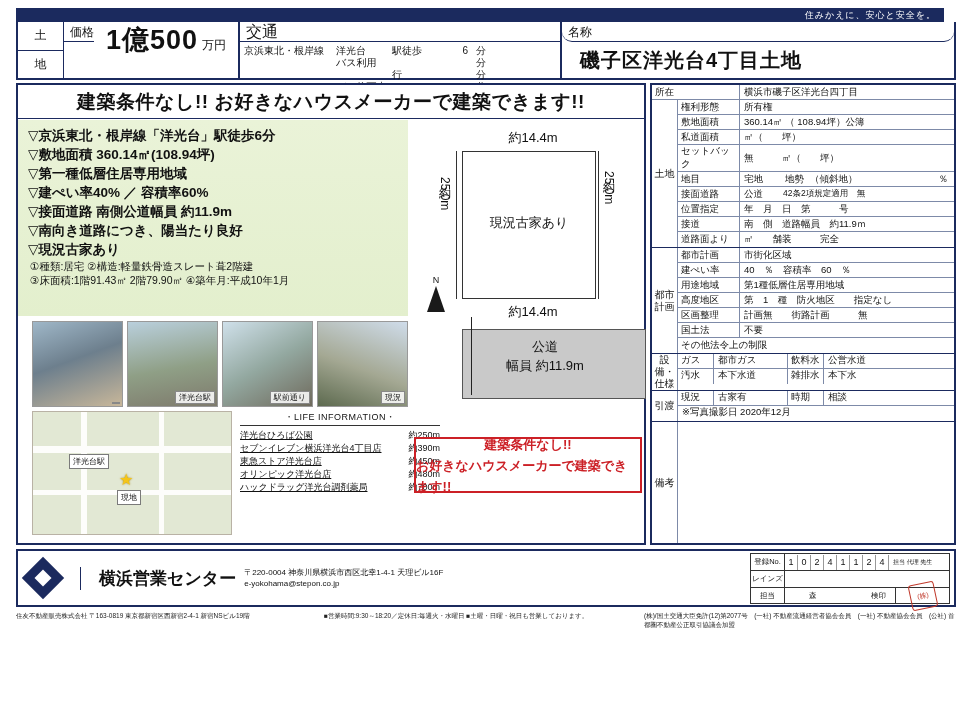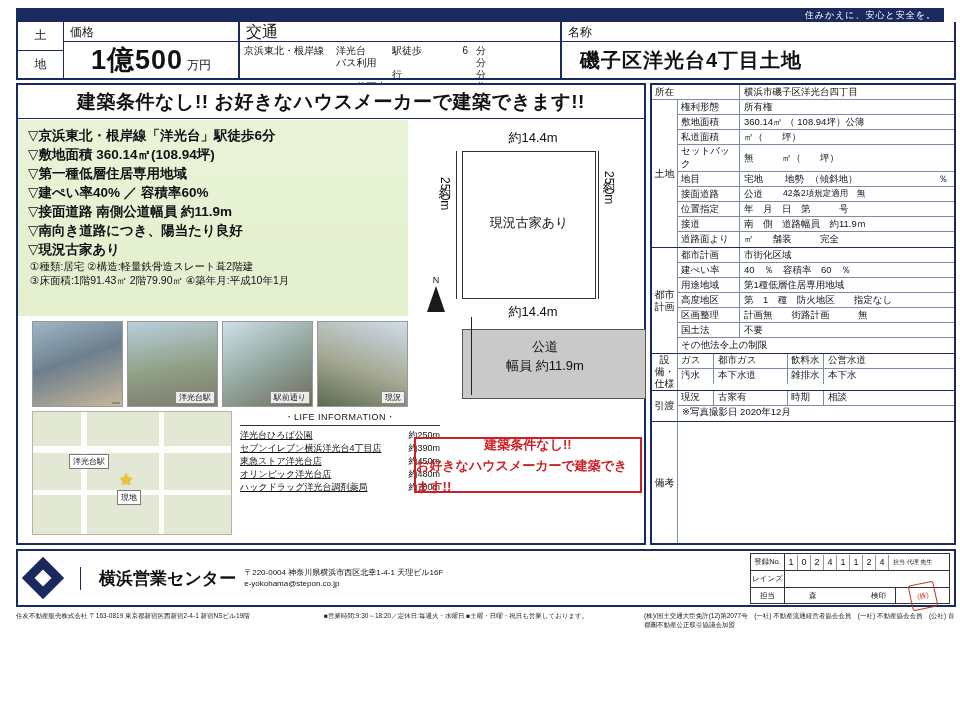--- a/index.html
+++ b/index.html
@@ -42,21 +42,21 @@
     display: flex; flex-direction: column;
     font-size: 12px;
   }
   .hdr-cellA > div {
     flex: 1; display: flex; align-items: center; justify-content: center;
   }
   .hdr-cellA > div:first-child { border-bottom: 1px solid #1b2a5e; }
   .hdr-price {
     width: 176px;
     border-right: 2px solid #1b2a5e;
-    display: flex; flex-direction: column;
+    display: flex; flex-direction: row;
   }
   .hdr-price .lbl {
     height: 20px; border-bottom: 1px solid #1b2a5e;
     font-size: 12px; padding-left: 6px; line-height: 20px;
   }
   .hdr-price .val {
     flex: 1; display: flex; align-items: baseline; justify-content: center;
     padding-bottom: 2px;
   }
   .hdr-price .val .big { font-size: 27px; font-weight: bold; letter-spacing: 1px; }
@@ -72,21 +72,21 @@
   }
   .trow { display: flex; font-size: 10px; height: 12px; line-height: 12px; padding-left: 4px; }
   .trow .c1 { width: 92px; }
   .trow .c2 { width: 56px; }
   .trow .c3 { width: 60px; }
   .trow .c4 { width: 16px; text-align: right; }
   .trow .c5 { width: 26px; text-align: center; }
   .hdr-name { flex: 1; display: flex; flex-direction: column; }
   .hdr-name .lbl {
     height: 20px; border-bottom: 1px solid #1b2a5e;
-    font-size: 12px; padding-left: 6px; line-height: 20px;
+    font-size: 12px; padding-left: 6px; line-height: 20px; border-radius: 10px;
   }
   .hdr-name .val {
     flex: 1; display: flex; align-items: center; padding-left: 18px;
     font-size: 20px; font-weight: bold; letter-spacing: 1px;
   }
   
   .body {
     display: flex;
     width: 940px;
     height: 462px;

